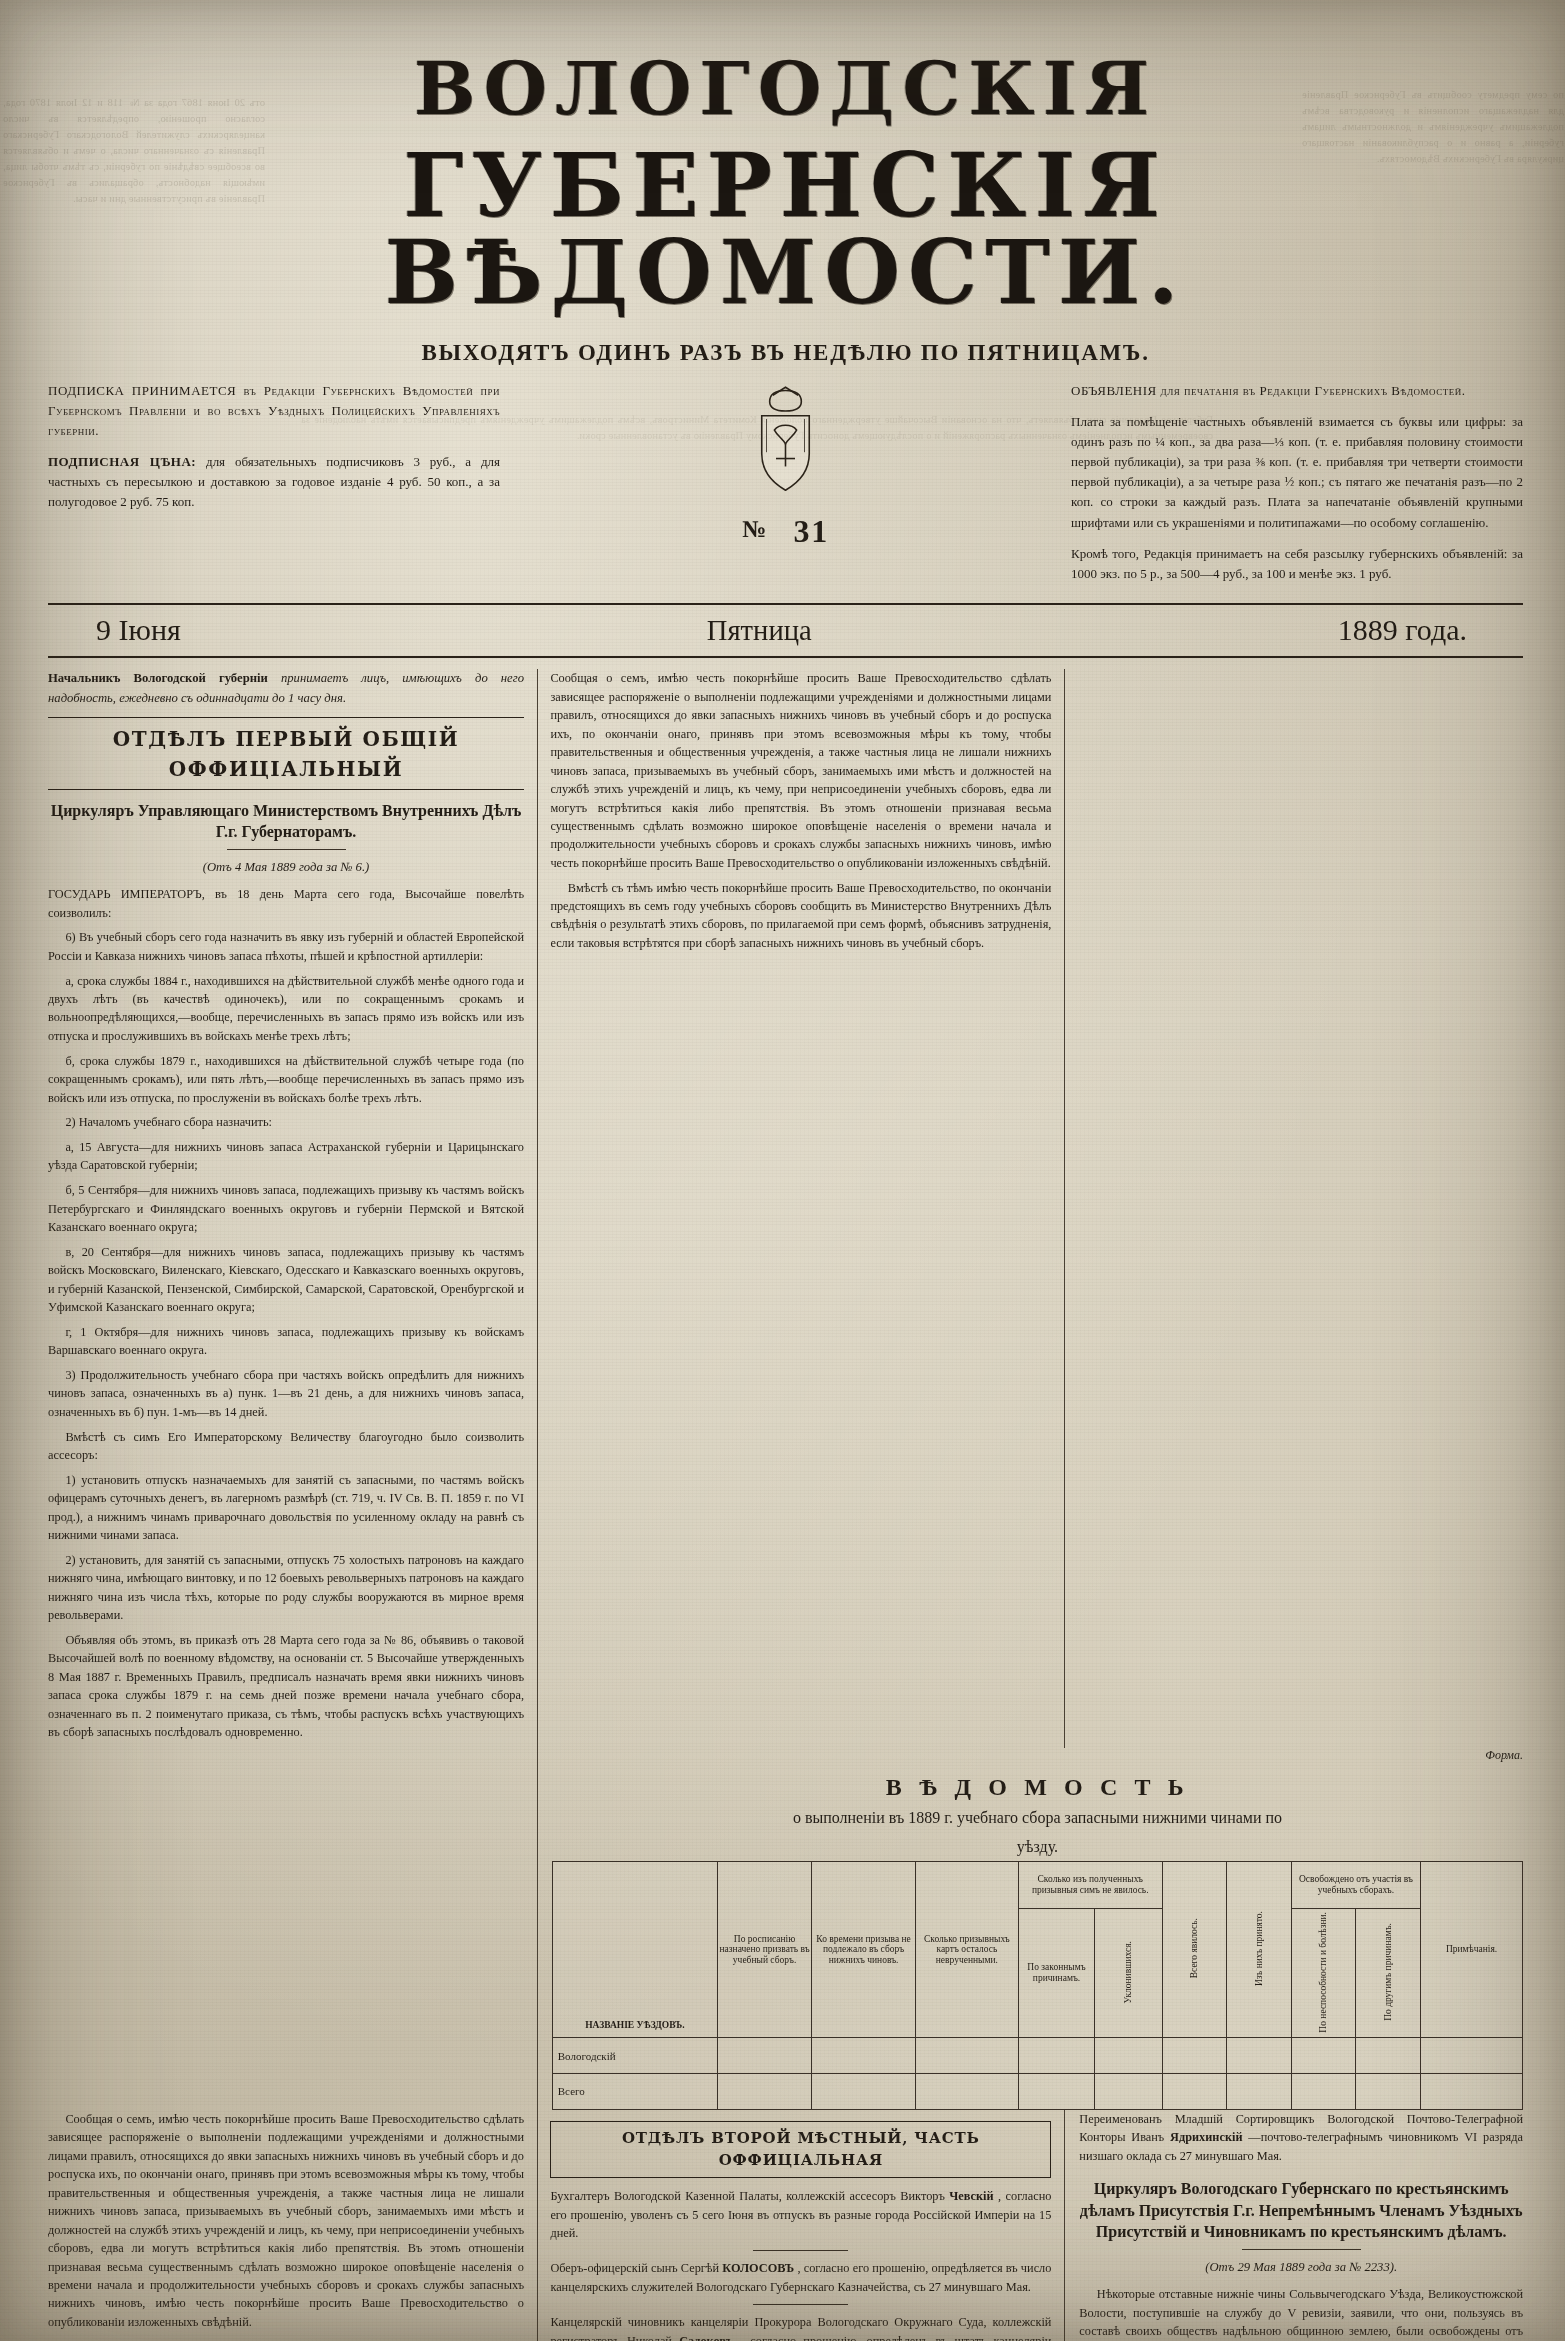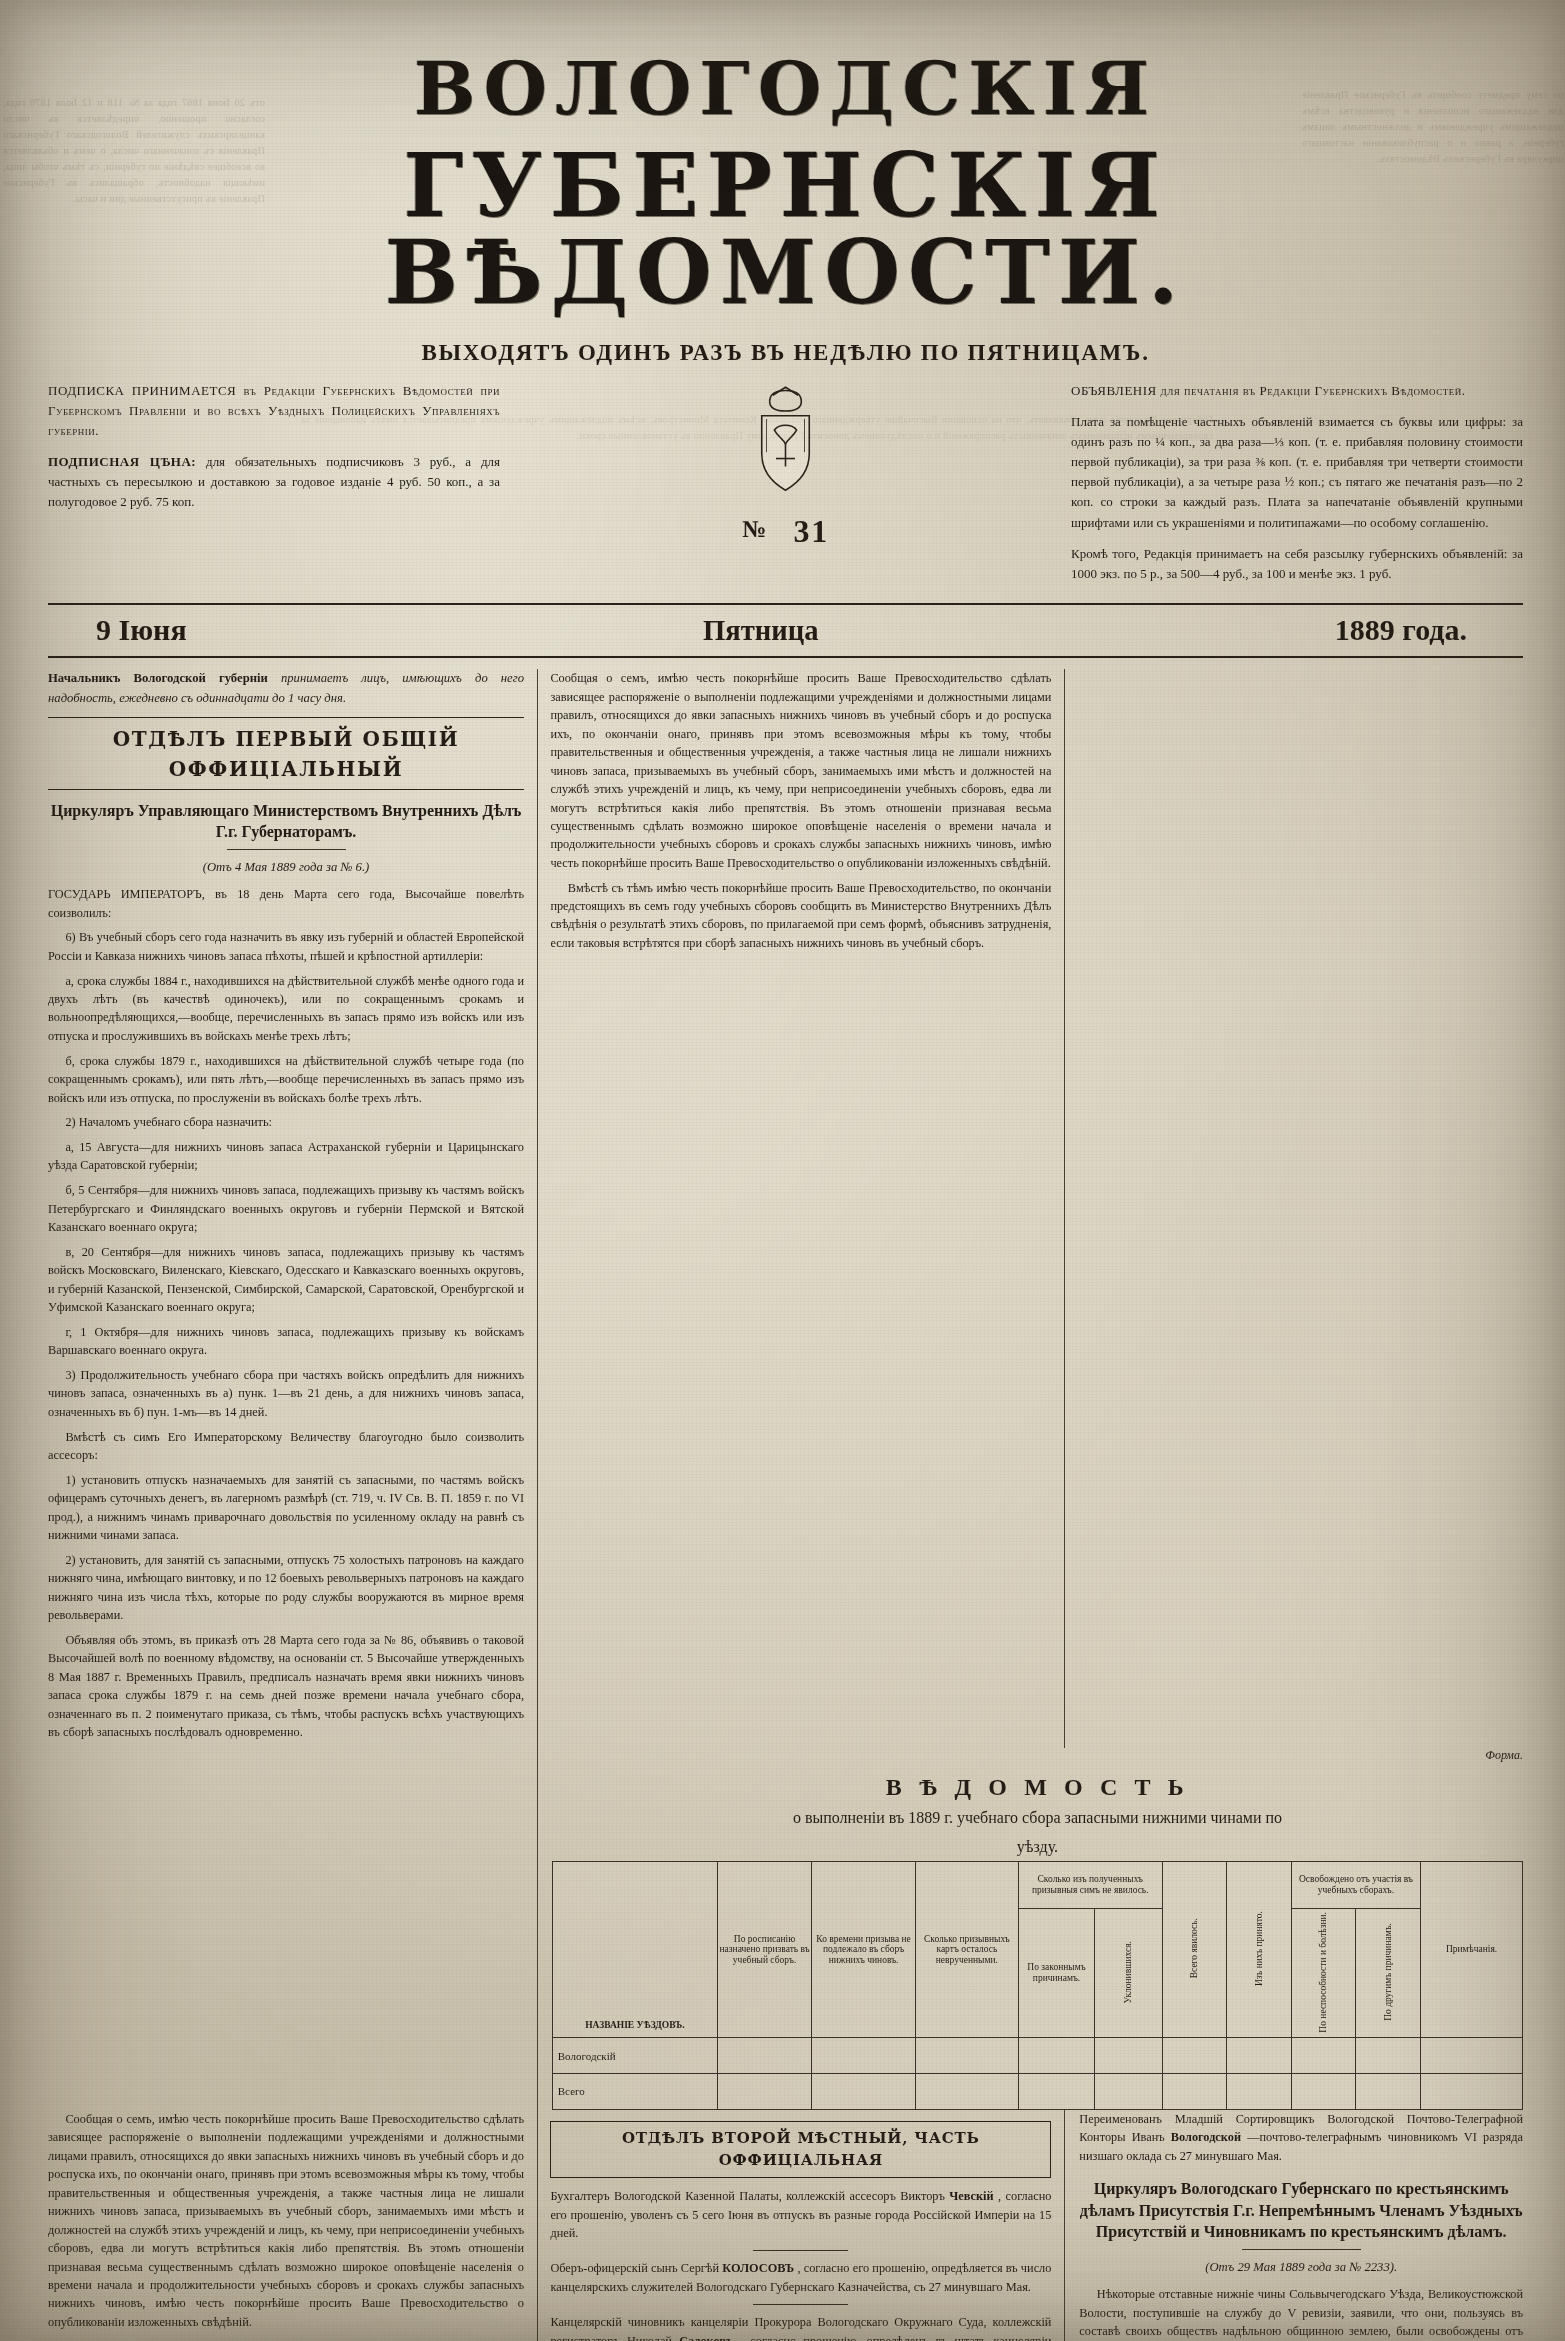--- a/index.html
+++ b/index.html
@@ -121,21 +121,21 @@
   
   .daterow {
     margin-top: 8px;
     border-top: 2.4px double #2a2219;
     border-bottom: 2.4px double #2a2219;
     padding: 8px 0 9.5px 0;
     display: flex;
     justify-content: space-between;
     align-items: baseline;
     font-size: 30px;
-    font-weight: bold;
+    font-weight: normal;
   }
   .daterow .d-day { padding-left: 48px; }
   .daterow .d-year { padding-right: 56px; }
   .daterow .d-wd { font-size: 28.6px; }
 
   
   .cols {
     display: flex;
     margin-top: 11px;
   }
@@ -432,21 +432,21 @@
         <p class="noind">
           <span>Канцелярскій чиновникъ канцеляріи Прокурора Вологодскаго Окружнаго Суда, коллежскій регистраторъ Николай</span>
           <span class="bold">Садоковъ</span>
           <span>, согласно прошенію, опредѣленъ въ штатъ канцеляріи Вологодскаго Окружнаго Суда, съ откомандированіемъ въ Уголовное Отдѣленіе, съ 1 Іюня 1889 года.</span>
         </p>
       </div>
 
       <div class="col col3">
         <p class="noind">
           <span>Переименованъ Младшій Сортировщикъ Вологодской Почтово-Телеграфной Конторы Иванъ</span>
-          <span class="bold">Вологодской</span>
+          <span class="bold">Ядрихинскій</span>
           <span>—почтово-телеграфнымъ чиновникомъ VI разряда низшаго оклада съ 27 минувшаго Мая.</span>
         </p>
 
         <div class="circ-title" style="margin-top:12.7px;">Циркуляръ Вологодскаго Губернскаго по крестьянскимъ дѣламъ Присутствія Г.г. Непремѣннымъ Членамъ Уѣздныхъ Присутствій и Чиновникамъ по крестьянскимъ дѣламъ.</div>
         <div class="rule-short"></div>
         <div class="circ-sub">(Отъ 29 Мая 1889 года за № 2233).</div>
 
         <p>Нѣкоторые отставные нижніе чины Сольвычегодскаго Уѣзда, Великоустюжской Волости, поступившіе на службу до V ревизіи, заявили, что они, пользуясь въ составѣ своихъ обществъ надѣльною общинною землею, были освобождены отъ уплаты подушной и земской повинностей, но нынѣ сельскія общества потребовали съ ихъ всѣхъ денежныхъ повинностей на равнѣ съ прочими домохозяевами. Считая себя освобожденными отъ платежа повинностей, означенные нижніе чины ходатайствуютъ о разъясненіи ихъ правъ по сему предмету.</p>
 
       </div>

